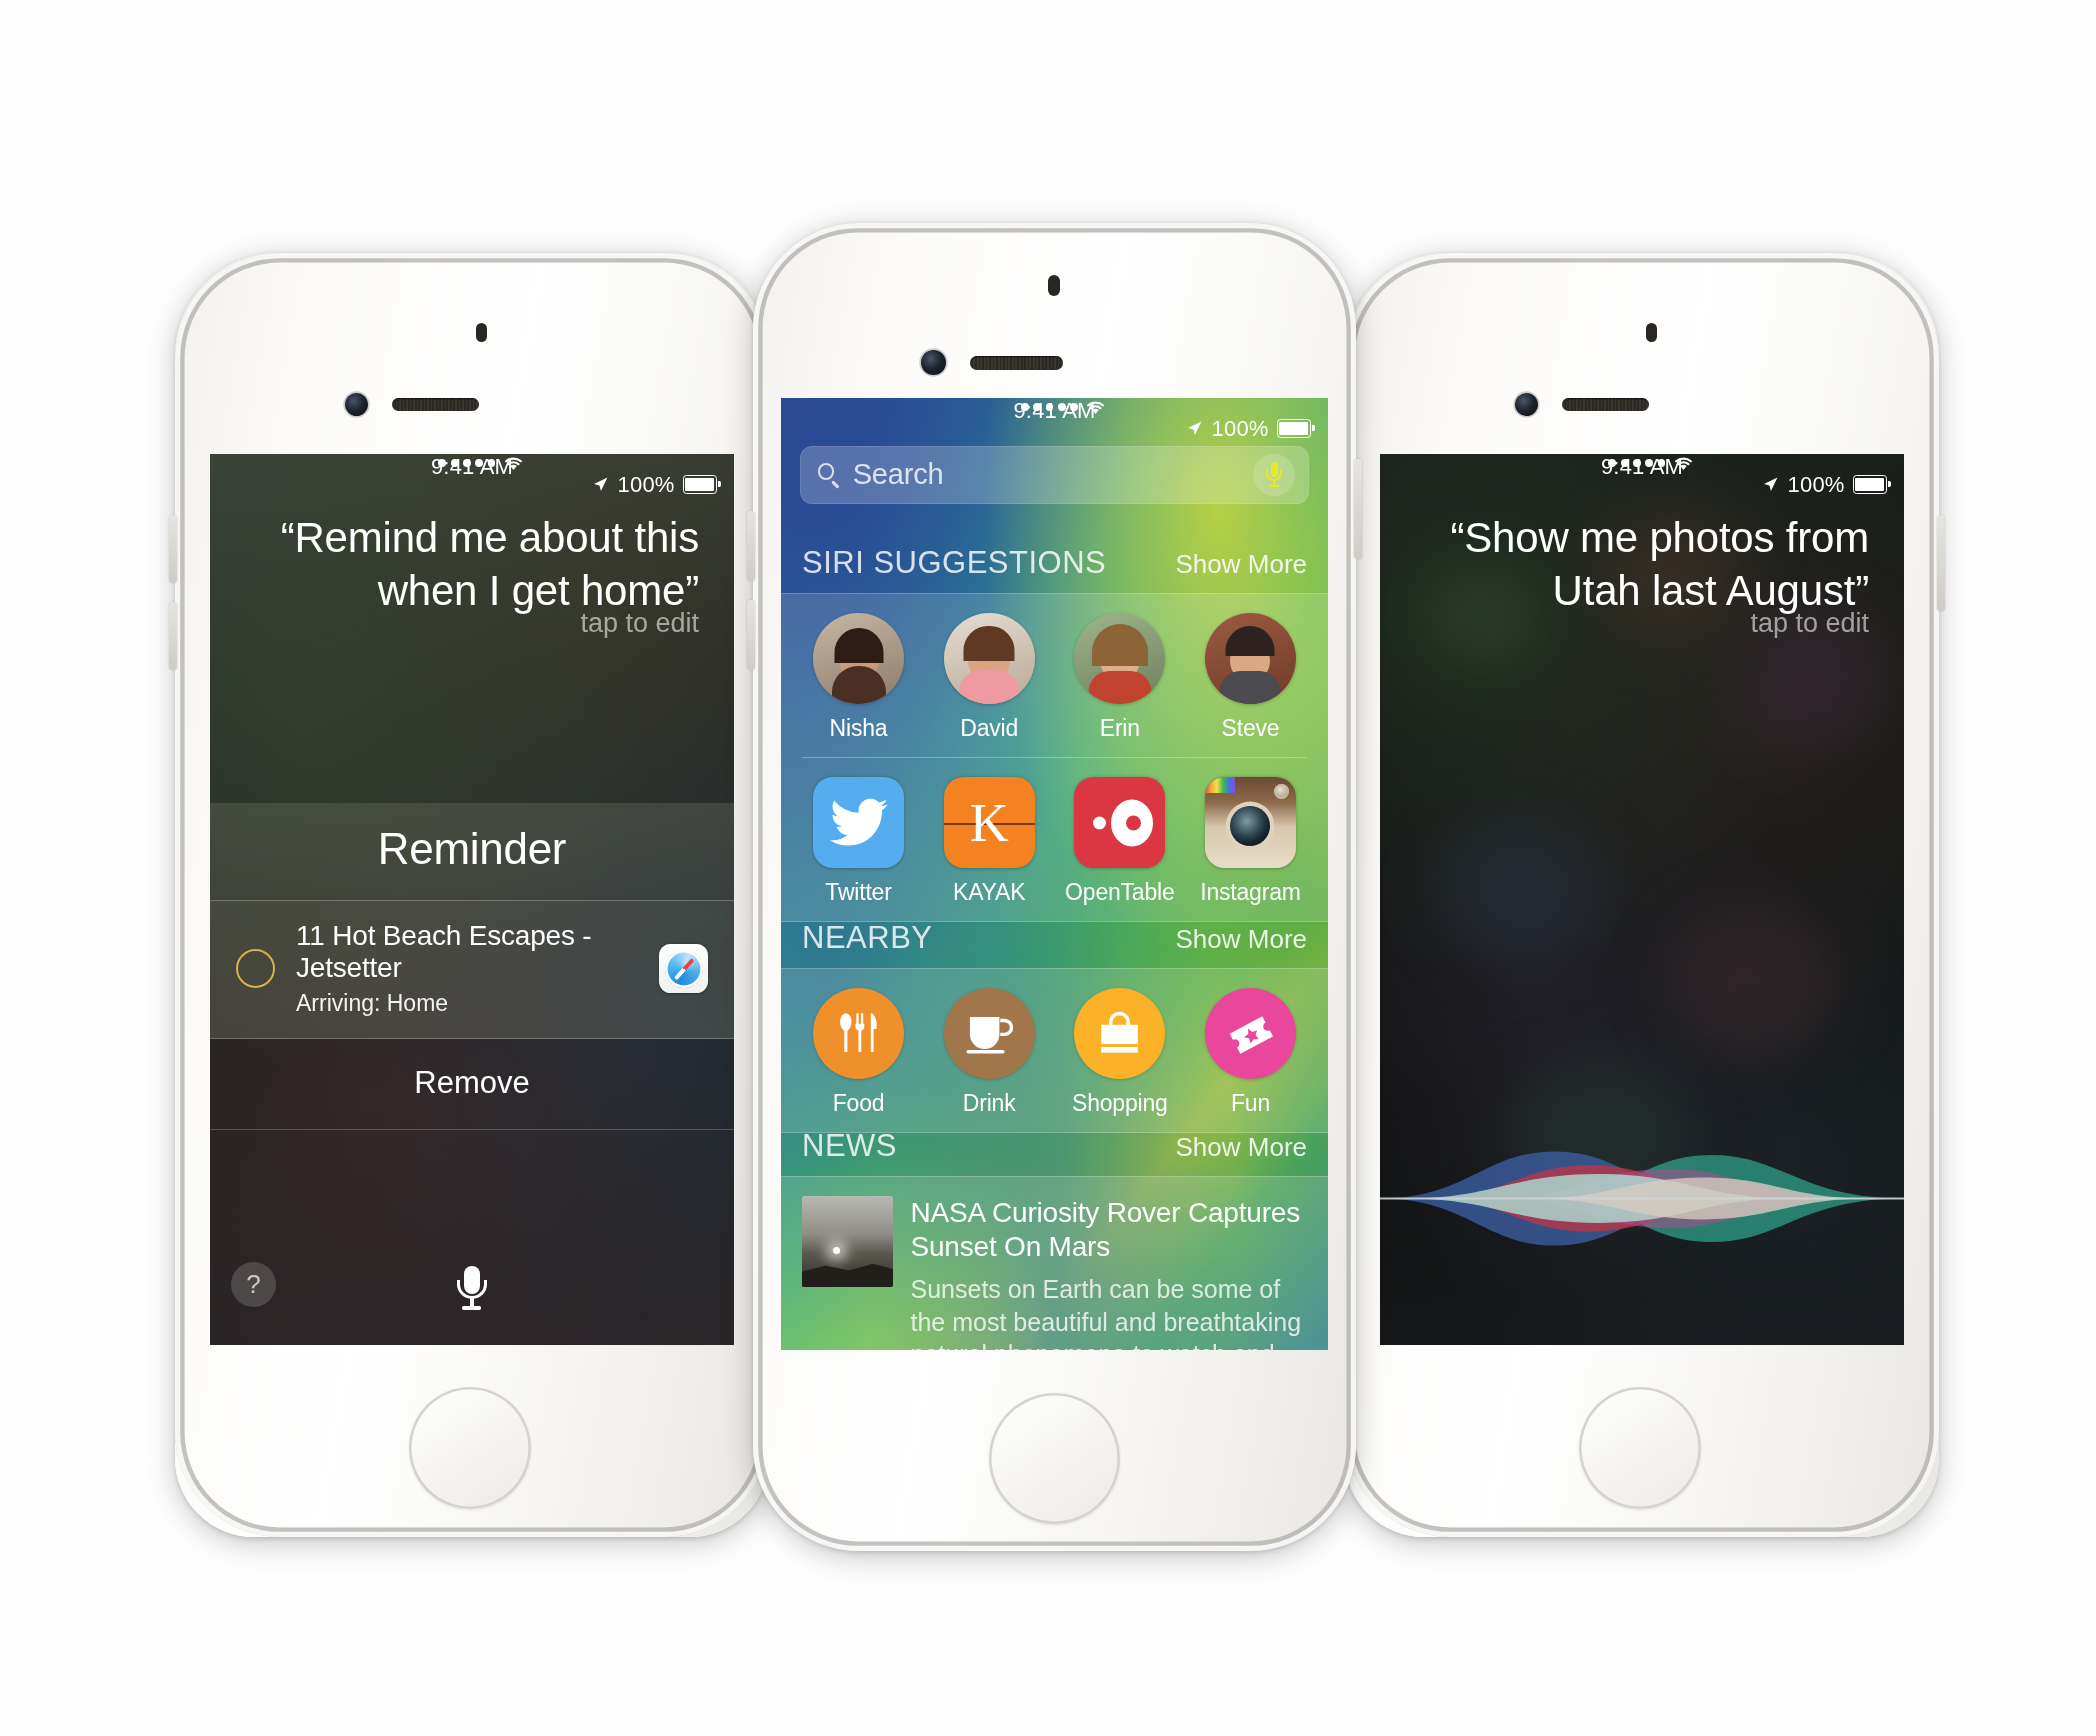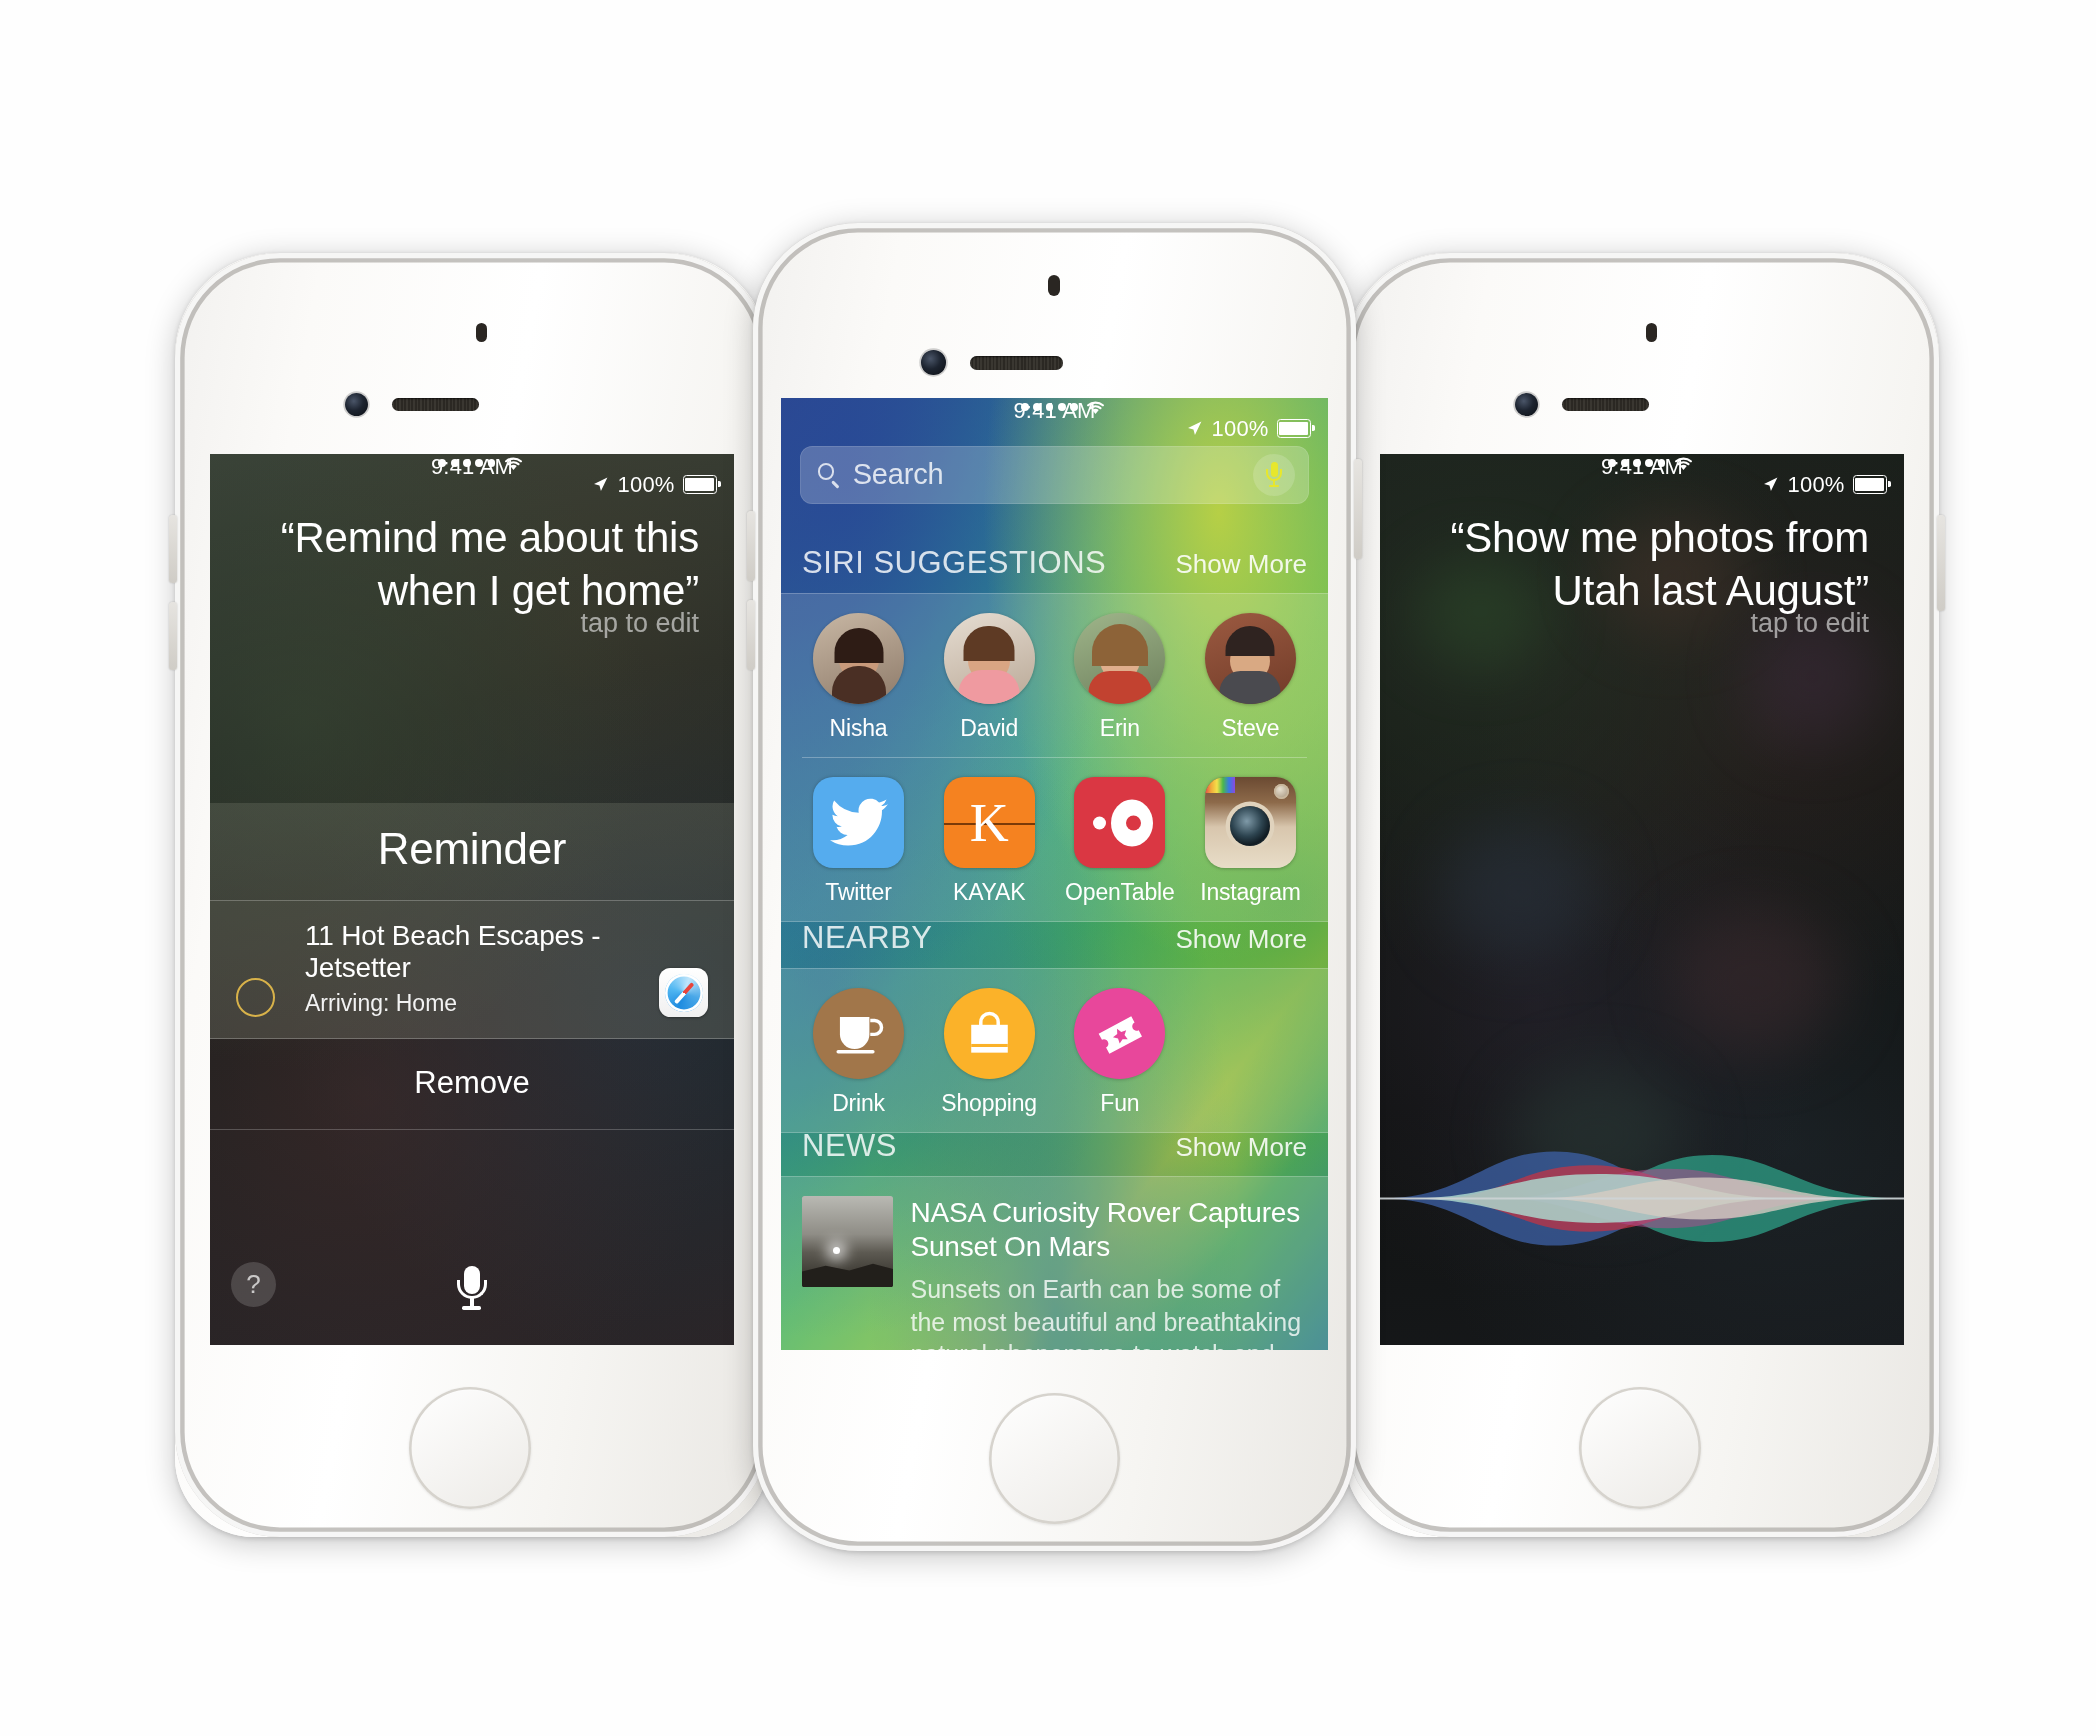--- a/index.html
+++ b/index.html
@@ -69,21 +69,21 @@
   .siri-query{position:absolute;left:35px;right:35px;color:#fff;text-align:right;
     font-size:42px;line-height:1.26;font-weight:300;letter-spacing:-0.2px;z-index:5;}
   .tap-edit{position:absolute;right:35px;color:rgba(235,235,235,.62);font-size:27px;font-weight:300;z-index:5;}
   .siri-answer{position:absolute;left:31px;right:52px;color:#fff;font-size:33px;line-height:1.32;
     font-weight:400;z-index:5;letter-spacing:-0.2px;}
 
   
   .rem-card{position:absolute;left:0;right:0;z-index:5;}
   .rem-title{text-align:center;color:#fff;font-size:44px;font-weight:300;padding:21px 0 26px;letter-spacing:-0.3px;
     background:linear-gradient(180deg,rgba(120,125,110,.30),rgba(120,125,110,.26));}
-  .rem-row{display:flex;align-items:flex-end;padding:19px 26px 21px 26px;gap:30px;
+  .rem-row{display:flex;align-items:center;padding:19px 26px 21px 26px;gap:21px;
     background:rgba(132,136,120,.30);
     border-top:0.9px solid rgba(255,255,255,.24);border-bottom:0.9px solid rgba(255,255,255,.24);}
   .rem-check{width:35px;height:35px;border-radius:50%;border:2.6px solid #d8b24a;flex:0 0 auto;}
   .rem-texts{flex:1 1 auto;min-width:0;}
   .rem-main{color:#fff;font-size:28px;font-weight:400;line-height:1.15;letter-spacing:-0.2px;}
   .rem-sub{color:#f2f2f2;font-size:23px;font-weight:400;margin-top:6.1px;}
   .safari-ic{width:49px;height:49px;border-radius:11.4px;flex:0 0 auto;position:relative;
     background:linear-gradient(180deg,#ffffff,#f0f0f0);box-shadow:0 0.9px 2.6px rgba(0,0,0,.35);
     display:flex;align-items:center;justify-content:center;}
   .safari-ic .dial{width:38px;height:38px;border-radius:50%;
@@ -447,20 +447,33 @@
         </div>
 
         <div style="position:absolute;left:0;right:0;top:508px;">
           <div class="sec-head">
             <span class="sec-title">NEARBY</span>
             <span class="sec-more">Show More</span>
           </div>
           <div class="panel">
             <div class="grid4">
               <div class="cell">
+                <span class="circ" style="background:#f0902a;">
+                  <svg width="44" height="51" viewBox="0 0 50 58">
+                    <ellipse cx="10" cy="16" rx="6.5" ry="10" fill="#fff"></ellipse>
+                      <rect x="8.2" y="24" width="3.6" height="26" fill="#fff"></rect>
+                    <rect x="22" y="6" width="2.6" height="13" fill="#fff"></rect>
+                      <rect x="27.2" y="6" width="2.6" height="13" fill="#fff"></rect>
+                    <path d="M21 18 h10 v4 q0 3-3.4 3.6 V50 h-3.2 V25.6 Q21 25 21 22 Z" fill="#fff"></path>
+                    <path d="M40 6 q5 5 5 12 v6 h-3.4 V50 h-3.2 V6 Z" fill="#fff"></path>
+                  </svg>
+                </span>
+                <span class="lbl">Food</span>
+              </div>
+              <div class="cell">
                 <span class="circ" style="background:#a1764a;">
                   <svg width="52" height="47" viewBox="0 0 60 54">
                     <path d="M8 8 h34 v20 a17 17 0 0 1-34 0 Z" fill="#fff"></path>
                     <path d="M43 12 h5 a8 8 0 0 1 0 16 h-5" stroke="#fff" stroke-width="4" fill="none"></path>
                     <rect x="4" y="46" width="44" height="4" rx="2" fill="#fff"></rect>
                   </svg>
                 </span>
                 <span class="lbl">Drink</span>
               </div>
               <div class="cell">

